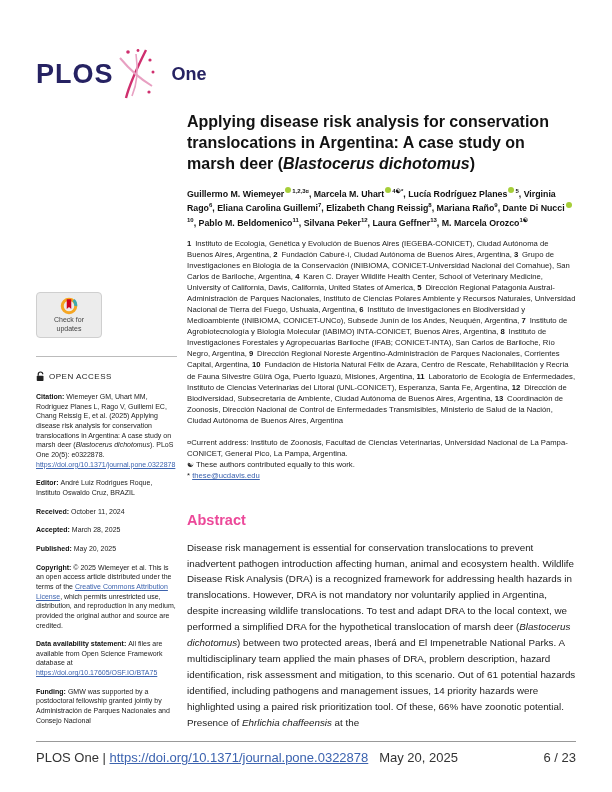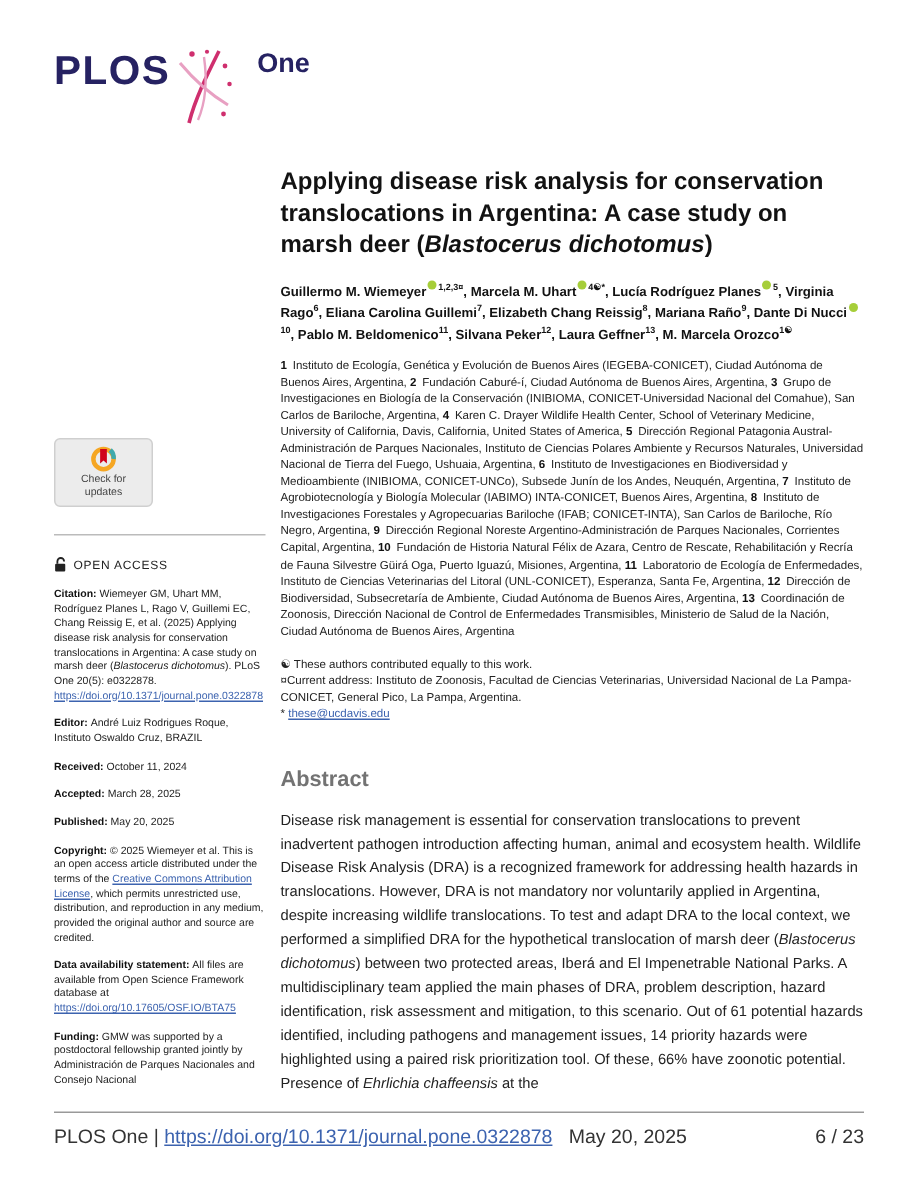--- a/index.html
+++ b/index.html
@@ -3,21 +3,21 @@
 <meta charset="utf-8">
 <style>
   html,body{margin:0;padding:0;background:#8a8a8a;}
   .page{
     position:relative;width:612px;height:792px;background:#ffffff;
     margin:0 auto;font-family:"Liberation Sans", sans-serif;color:#1a1a1a;
     overflow:hidden;
   }
   a, .link{color:#3c63af;text-decoration:underline;cursor:pointer;}
   
-  .logo{position:absolute;left:36px;top:32px;display:flex;}
+  .logo{position:absolute;left:36px;top:48px;display:flex;align-items:center;}
   .logo .plos{font-size:27px;font-weight:bold;color:#262262;letter-spacing:1px;}
   .logo svg{margin:0 2px 0 2px;}
   .logo .one{font-size:18px;font-weight:bold;color:#262262;margin-left:14px;}
   
   .sidebar{position:absolute;left:36px;top:292px;width:141px;font-size:7px;line-height:1.38;color:#222;}
   .crossmark{width:64px;height:44px;background:#ececec;border:1px solid #cfcfcf;border-radius:4px;
     display:flex;flex-direction:column;align-items:center;justify-content:center;gap:1px;cursor:pointer;}
   .crossmark .cm-txt{font-size:7px;color:#444;line-height:1.15;text-align:center;}
   .side-divider{border:none;border-top:1px solid #bbb;margin:18px 0 14px 0;width:141px;}
   .oa{display:flex;align-items:flex-start;gap:4px;font-size:8px;letter-spacing:.5px;color:#222;margin-bottom:10px;}
@@ -28,21 +28,21 @@
   .ra-label{font-size:7.5px;letter-spacing:.8px;color:#4a4a4a;margin:0 0 8px 0;}
   h1.title{font-size:16px;line-height:1.3;margin:0 0 13px 0;color:#121212;font-weight:bold;}
   .authors{font-size:8.8px;line-height:1.6;margin:0 0 8px 0;color:#111;}
   .authors sup{font-size:6px;font-weight:bold;}
   .orcid{display:inline-block;width:6px;height:6px;border-radius:50%;background:#a6ce39;
     margin:0 1px 0 1px;vertical-align:super;cursor:pointer;}
   .affils{font-size:7.7px;line-height:1.44;color:#222;margin:0 0 11px 0;text-align:left;}
   .affils b{color:#111;}
   .footnotes{font-size:7.7px;line-height:1.45;color:#222;margin:0 0 30px 0;}
   .footnotes p{margin:0;}
-  h2.abstract-h{font-size:14.5px;margin:0 0 12px 0;color:#737373;font-weight:bold;}
+  h2.abstract-h{font-size:14.5px;margin:0 0 12px 0;color:#ec4899;font-weight:bold;}
   .abstract-p{font-size:9.8px;line-height:1.63;color:#222;margin:0;}
   
   .footer-rule{position:absolute;left:36px;right:36px;top:741px;border-top:1px solid #999;}
   .footer{position:absolute;left:36px;right:36px;top:750px;font-size:13px;color:#333;
     display:flex;justify-content:space-between;}
   .it{font-style:italic;}
 </style>
 </head>
 <body>
 
@@ -104,22 +104,22 @@
 
   <div class="main">
 
     <h1 class="title"><span>Applying disease risk analysis for conservation translocations in Argentina: A case study on marsh deer (</span><span class="it">Blastocerus dichotomus</span><span>)</span></h1>
 
     <p class="authors"><span><b>Guillermo M. Wiemeyer</b><span class="orcid"></span><sup>1,2,3¤</sup><b>, </b></span><span><b>Marcela M. Uhart</b><span class="orcid"></span><sup>4☯*</sup><b>, </b></span><span><b>Lucía Rodríguez Planes</b><span class="orcid"></span><sup>5</sup><b>, </b></span><span><b>Virginia Rago</b><sup>6</sup><b>, </b></span><span><b>Eliana Carolina Guillemi</b><sup>7</sup><b>, </b></span><span><b>Elizabeth Chang Reissig</b><sup>8</sup><b>, </b></span><span><b>Mariana Raño</b><sup>9</sup><b>, </b></span><span><b>Dante Di Nucci</b><span class="orcid"></span><sup>10</sup><b>, </b></span><span><b>Pablo M. Beldomenico</b><sup>11</sup><b>, </b></span><span><b>Silvana Peker</b><sup>12</sup><b>, </b></span><span><b>Laura Geffner</b><sup>13</sup><b>, </b></span><span><b>M. Marcela Orozco</b><sup>1☯</sup></span></p>
 
     <p class="affils"><b>1 </b>Instituto de Ecología, Genética y Evolución de Buenos Aires (IEGEBA-CONICET), Ciudad Autónoma de Buenos Aires, Argentina, <b>2 </b>Fundación Caburé-í, Ciudad Autónoma de Buenos Aires, Argentina, <b>3 </b>Grupo de Investigaciones en Biología de la Conservación (INIBIOMA, CONICET-Universidad Nacional del Comahue), San Carlos de Bariloche, Argentina, <b>4 </b>Karen C. Drayer Wildlife Health Center, School of Veterinary Medicine, University of California, Davis, California, United States of America, <b>5 </b>Dirección Regional Patagonia Austral-Administración de Parques Nacionales, Instituto de Ciencias Polares Ambiente y Recursos Naturales, Universidad Nacional de Tierra del Fuego, Ushuaia, Argentina, <b>6 </b>Instituto de Investigaciones en Biodiversidad y Medioambiente (INIBIOMA, CONICET-UNCo), Subsede Junín de los Andes, Neuquén, Argentina, <b>7 </b>Instituto de Agrobiotecnología y Biología Molecular (IABIMO) INTA-CONICET, Buenos Aires, Argentina, <b>8 </b>Instituto de Investigaciones Forestales y Agropecuarias Bariloche (IFAB; CONICET-INTA), San Carlos de Bariloche, Río Negro, Argentina, <b>9 </b>Dirección Regional Noreste Argentino-Administración de Parques Nacionales, Corrientes Capital, Argentina, <b>10 </b>Fundación de Historia Natural Félix de Azara, Centro de Rescate, Rehabilitación y Recría de Fauna Silvestre Güirá Oga, Puerto Iguazú, Misiones, Argentina, <b>11 </b>Laboratorio de Ecología de Enfermedades, Instituto de Ciencias Veterinarias del Litoral (UNL-CONICET), Esperanza, Santa Fe, Argentina, <b>12 </b>Dirección de Biodiversidad, Subsecretaría de Ambiente, Ciudad Autónoma de Buenos Aires, Argentina, <b>13 </b>Coordinación de Zoonosis, Dirección Nacional de Control de Enfermedades Transmisibles, Ministerio de Salud de la Nación, Ciudad Autónoma de Buenos Aires, Argentina</p>
 
     <div class="footnotes">
+      <p>¤Current address: Instituto de Zoonosis, Facultad de Ciencias Veterinarias, Universidad Nacional de La Pampa-CONICET, General Pico, La Pampa, Argentina.</p>
       <p>☯ These authors contributed equally to this work.</p>
-      <p>¤Current address: Instituto de Zoonosis, Facultad de Ciencias Veterinarias, Universidad Nacional de La Pampa-CONICET, General Pico, La Pampa, Argentina.</p>
       <p><span>* </span><a class="link">these@ucdavis.edu</a></p>
     </div>
 
     <h2 class="abstract-h">Abstract</h2>
 
     <p class="abstract-p"><span>Disease risk management is essential for conservation translocations to prevent inadvertent pathogen introduction affecting human, animal and ecosystem health. Wildlife Disease Risk Analysis (DRA) is a recognized framework for addressing health hazards in translocations. However, DRA is not mandatory nor voluntarily applied in Argentina, despite increasing wildlife translocations. To test and adapt DRA to the local context, we performed a simplified DRA for the hypothetical translocation of marsh deer (</span><span class="it">Blastocerus dichotomus</span><span>) between two protected areas, Iberá and El Impenetrable National Parks. A multidisciplinary team applied the main phases of DRA, problem description, hazard identification, risk assessment and mitigation, to this scenario. Out of 61 potential hazards identified, including pathogens and management issues, 14 priority hazards were highlighted using a paired risk prioritization tool. Of these, 66% have zoonotic potential. Presence of </span><span class="it">Ehrlichia chaffeensis</span><span> at the</span></p>
   </div>
 
   <div class="footer-rule"></div>
   <div class="footer">

